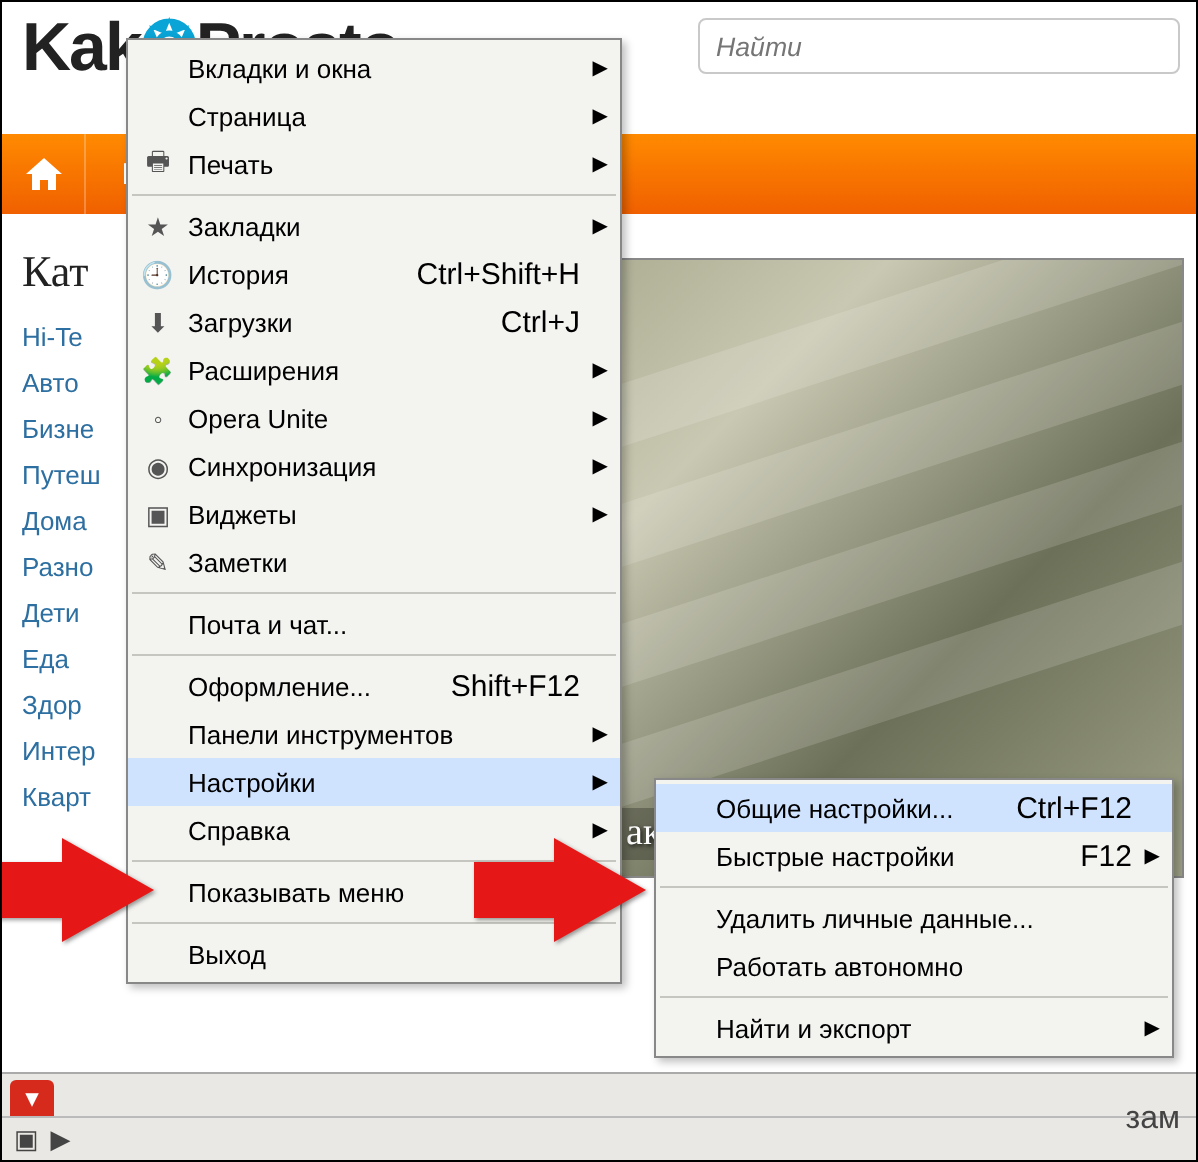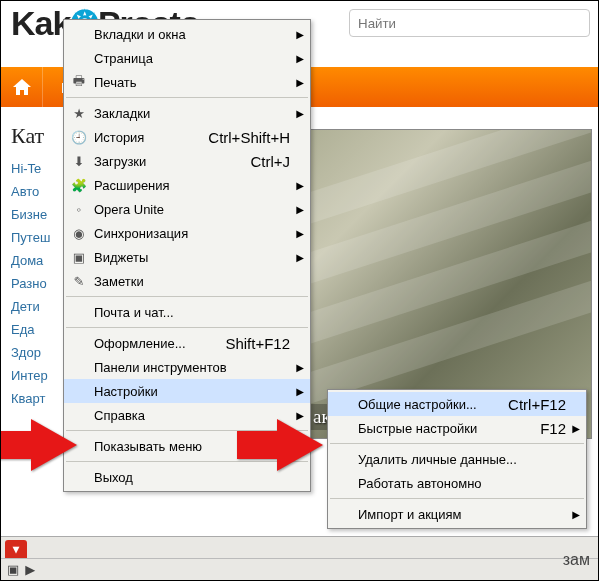--- a/index.html
+++ b/index.html
@@ -29,20 +29,21 @@
     font-family: Arial, sans-serif;
   }
   .logo .accent { color: #0aa4d6; }
   .search {
     position: absolute;
     top: 8px; left: 348px; right: 8px;
     height: 28px;
     border: 1px solid #c9c9c9;
     border-radius: 4px;
     padding: 0 8px;
+    font-style: italic;
     color: #999;
     background: #fff;
   }
   .navbar {
     position: absolute;
     top: 66px; left: 0; right: 0;
     height: 40px;
     background: linear-gradient(#ff8a00, #f06000);
     display: flex;
     align-items: center;
@@ -340,21 +341,21 @@
       <span class="ico "></span>
       <span class="lbl">Удалить личные данные...</span>
     </div>
     <div class="mi">
       <span class="ico "></span>
       <span class="lbl">Работать автономно</span>
     </div>
     <div class="sep"></div>
     <div class="mi">
       <span class="ico "></span>
-      <span class="lbl">Импорт и акциям</span>
+      <span class="lbl">Найти и экспорт</span>
       <span class="arr">▶</span>
     </div>
   </div>
 
 <div class="arrow arrow1">
     <div class="tail"></div>
   </div>
 <div class="arrow arrow2">
     <div class="tail"></div>
   </div>

